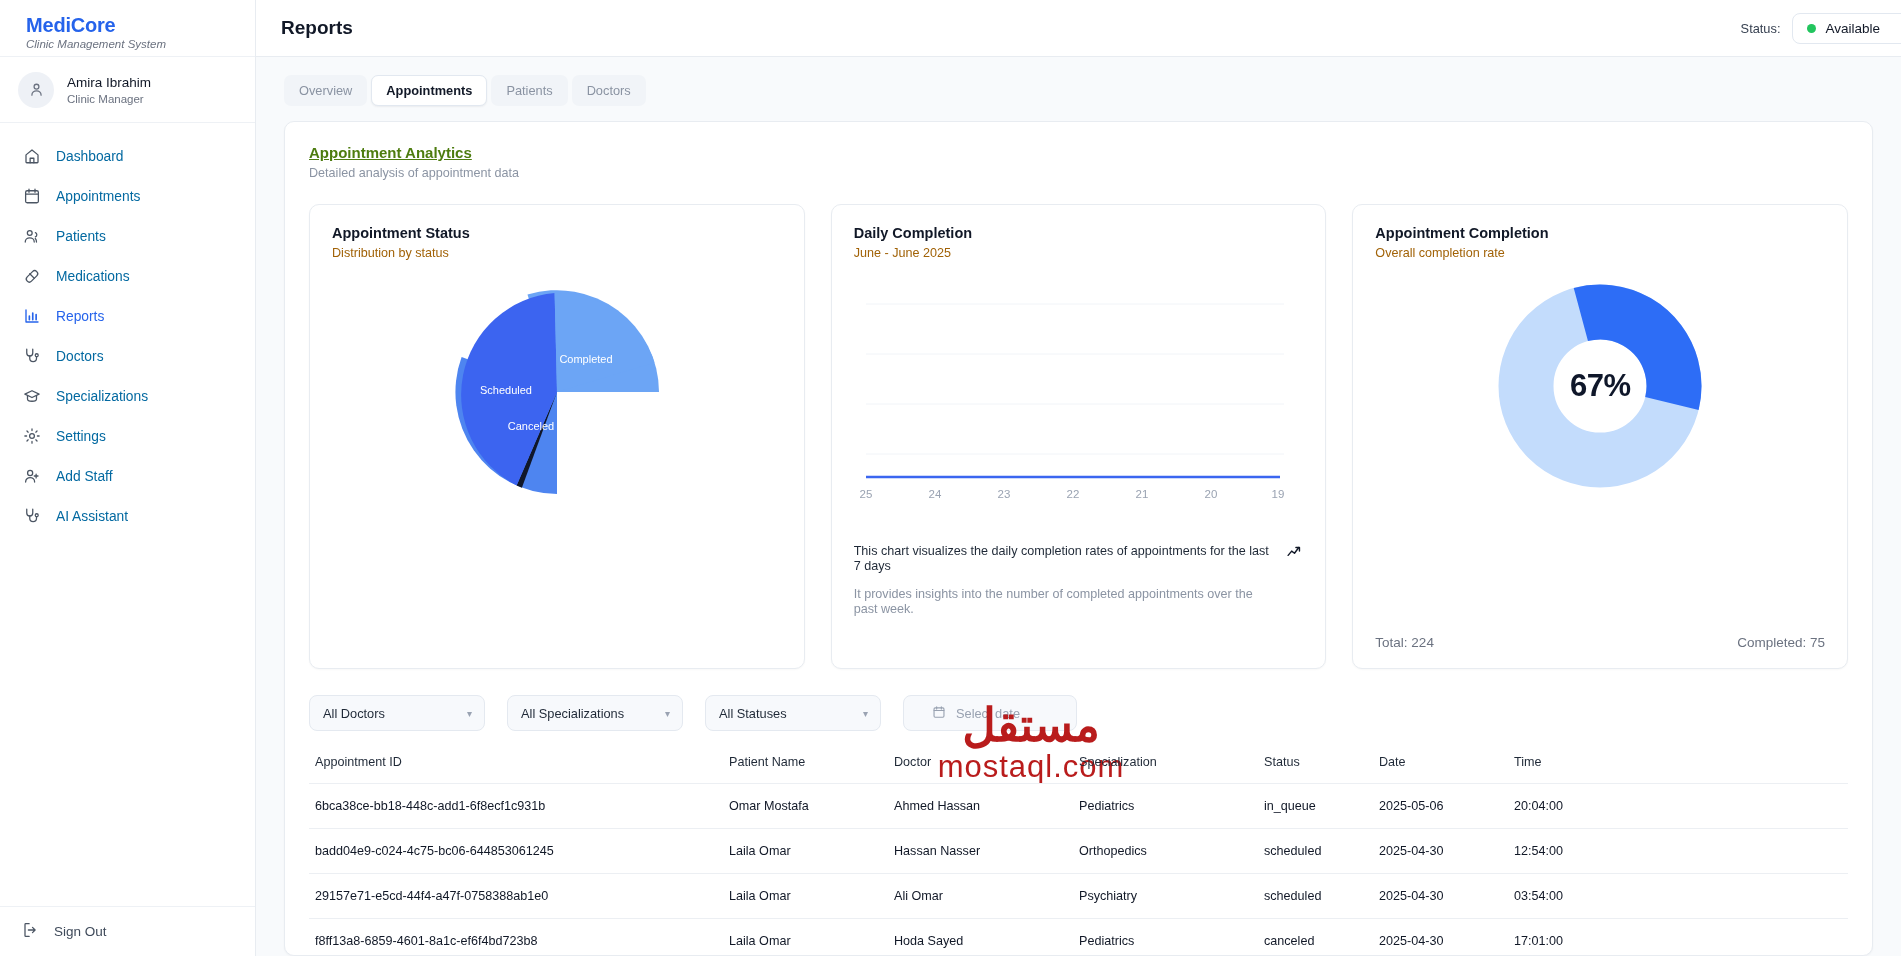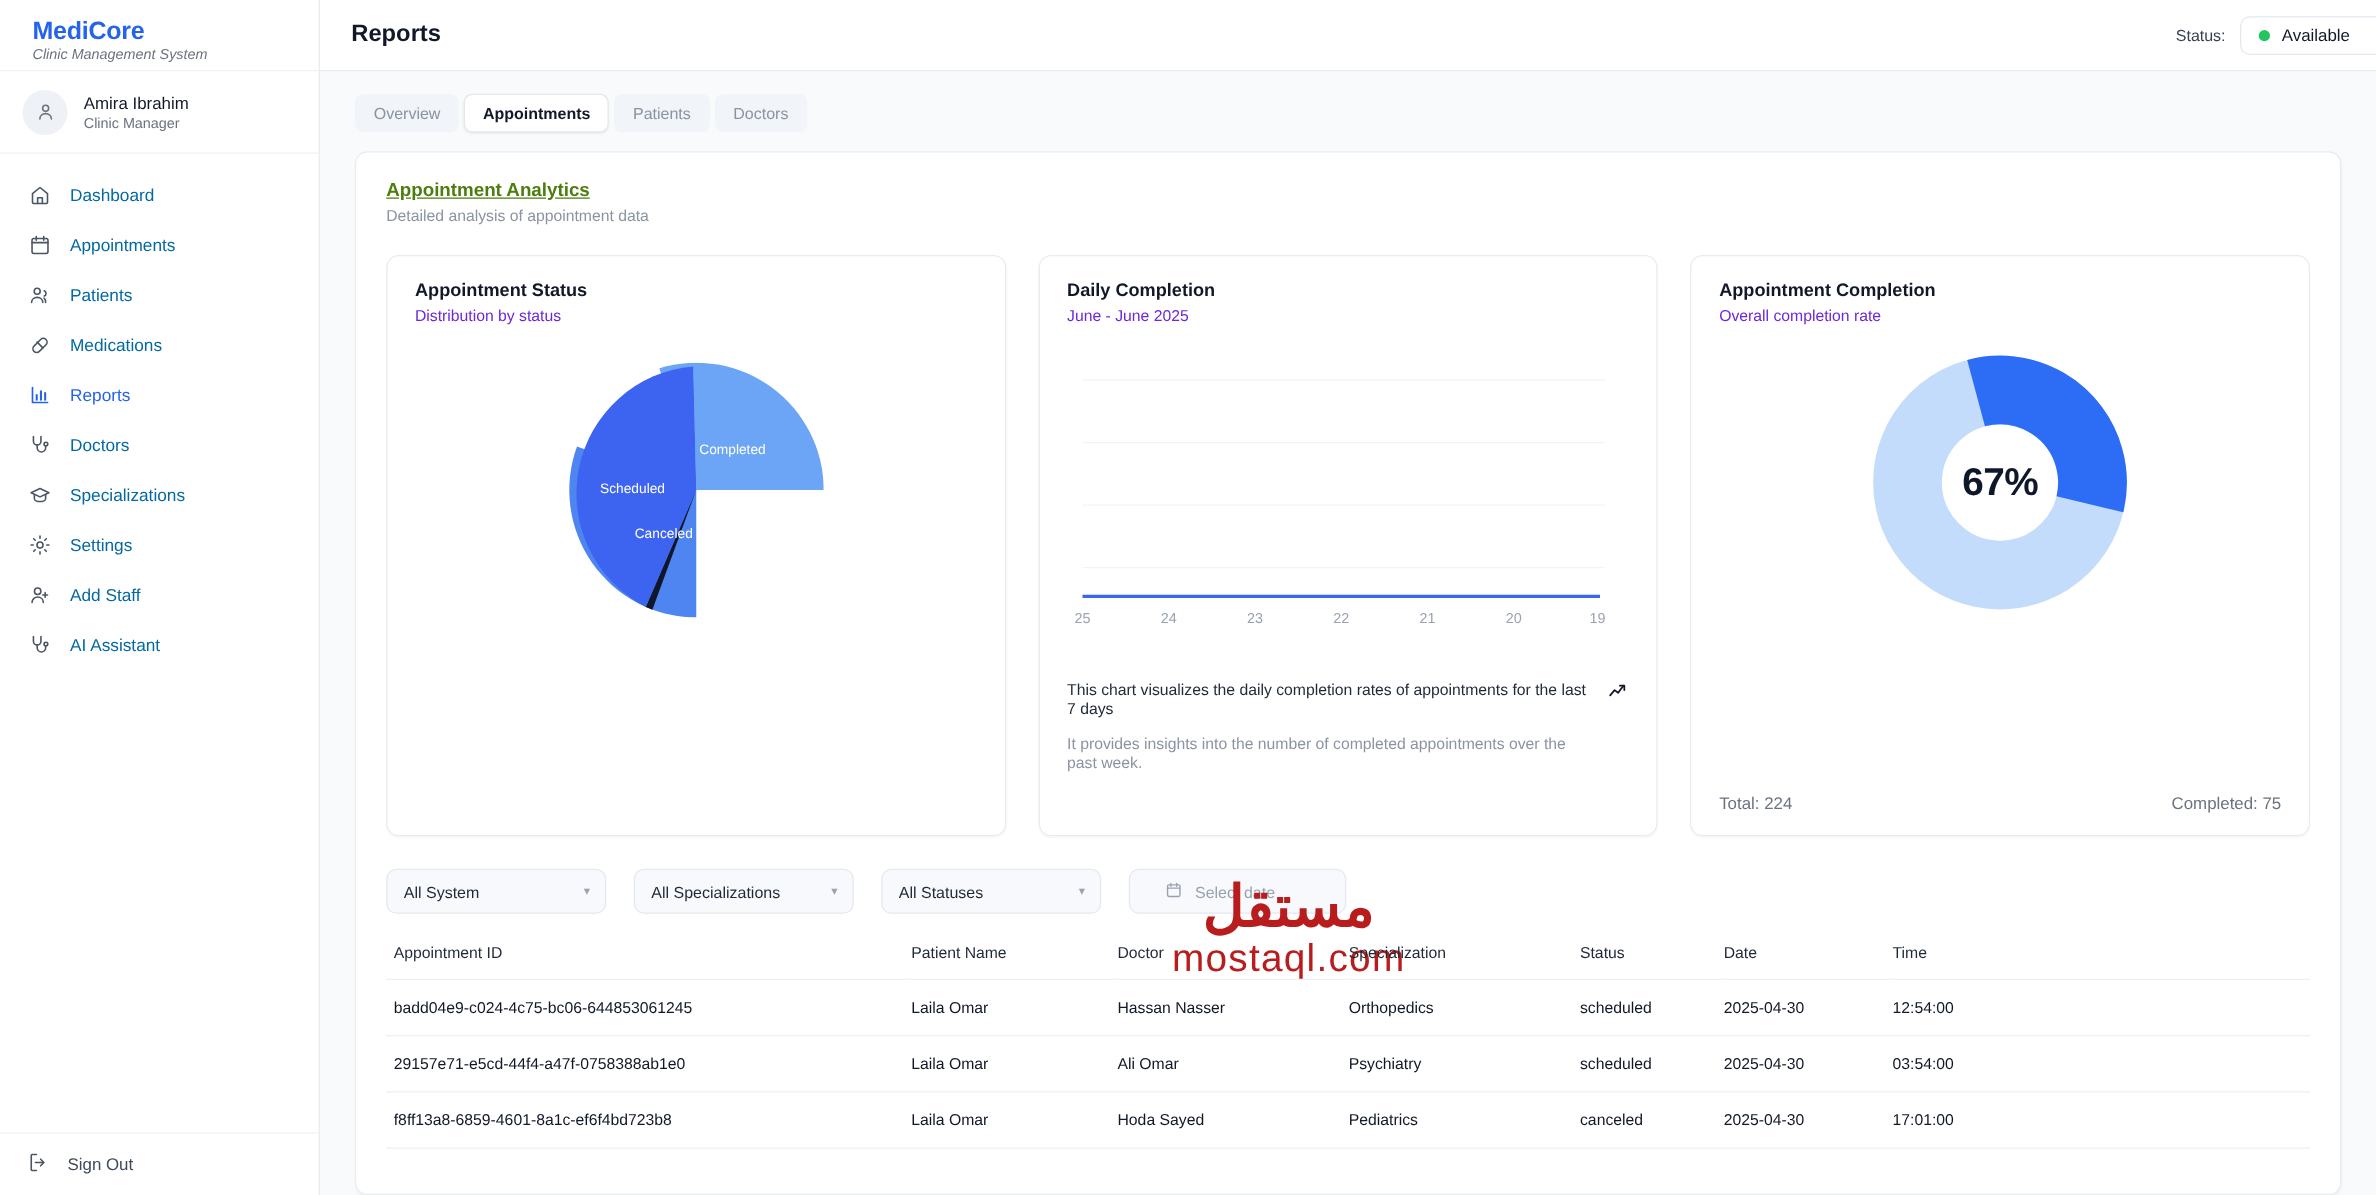--- a/index.html
+++ b/index.html
@@ -114,21 +114,21 @@
 
   .cards-row { display: flex; gap: 26px; margin-top: 24px; }
   .card {
     flex: 1; background: #fff; border: 1px solid #e8ecf1; border-radius: 10px;
     padding: 20px 22px 18px 22px;
     box-shadow: 0 1px 2px rgba(16,24,40,.03);
     position: relative;
   }
   .card-sm { height: 465px; }
   .card-title { font-size: 14.5px; font-weight: bold; color: #111827; }
-  .card-sub { font-size: 12.6px; color: #6d28d9; margin-top: 5px; }
+  .card-sub { font-size: 12.6px; color: #a16207; margin-top: 5px; }
 
   .pie-holder { display: flex; align-items: center; justify-content: center; margin-top: 30px; }
   .donut-holder { display:flex; align-items:center; justify-content:center; margin-top: 24px; position: relative; }
   .donut-center {
     position: absolute; top: 50%; left: 50%; transform: translate(-50%,-50%);
     font-size: 31px; font-weight: bold; color: #0f172a; letter-spacing: -0.5px;
   }
   .donut-footer {
     position: absolute; left: 22px; right: 22px; bottom: 18px;
     display: flex; justify-content: space-between;
@@ -422,21 +422,21 @@
             <div class="donut-footer">
               <span>Total: 224</span>
               <span>Completed: 75</span>
             </div>
           </div>
 
         </div>
 
         <div class="filters">
           <div class="select">
-            <span>All System</span>
+            <span>All Doctors</span>
             <span class="chev">▾</span>
           </div>
           <div class="select">
             <span>All Specializations</span>
             <span class="chev">▾</span>
           </div>
           <div class="select">
             <span>All Statuses</span>
             <span class="chev">▾</span>
           </div>
@@ -458,20 +458,29 @@
                 <th class="col-id">Appointment ID</th>
                 <th class="col-pat">Patient Name</th>
                 <th class="col-doc">Doctor</th>
                 <th class="col-spec">Specialization</th>
                 <th class="col-stat">Status</th>
                 <th class="col-date">Date</th>
                 <th>Time</th>
               </tr>
             </thead>
             <tbody>
+              <tr>
+                <td class="col-id">6bca38ce-bb18-448c-add1-6f8ecf1c931b</td>
+                <td class="col-pat">Omar Mostafa</td>
+                <td class="col-doc">Ahmed Hassan</td>
+                <td class="col-spec">Pediatrics</td>
+                <td class="col-stat">in_queue</td>
+                <td class="col-date">2025-05-06</td>
+                <td>20:04:00</td>
+              </tr>
               <tr>
                 <td class="col-id">badd04e9-c024-4c75-bc06-644853061245</td>
                 <td class="col-pat">Laila Omar</td>
                 <td class="col-doc">Hassan Nasser</td>
                 <td class="col-spec">Orthopedics</td>
                 <td class="col-stat">scheduled</td>
                 <td class="col-date">2025-04-30</td>
                 <td>12:54:00</td>
               </tr>
               <tr>

